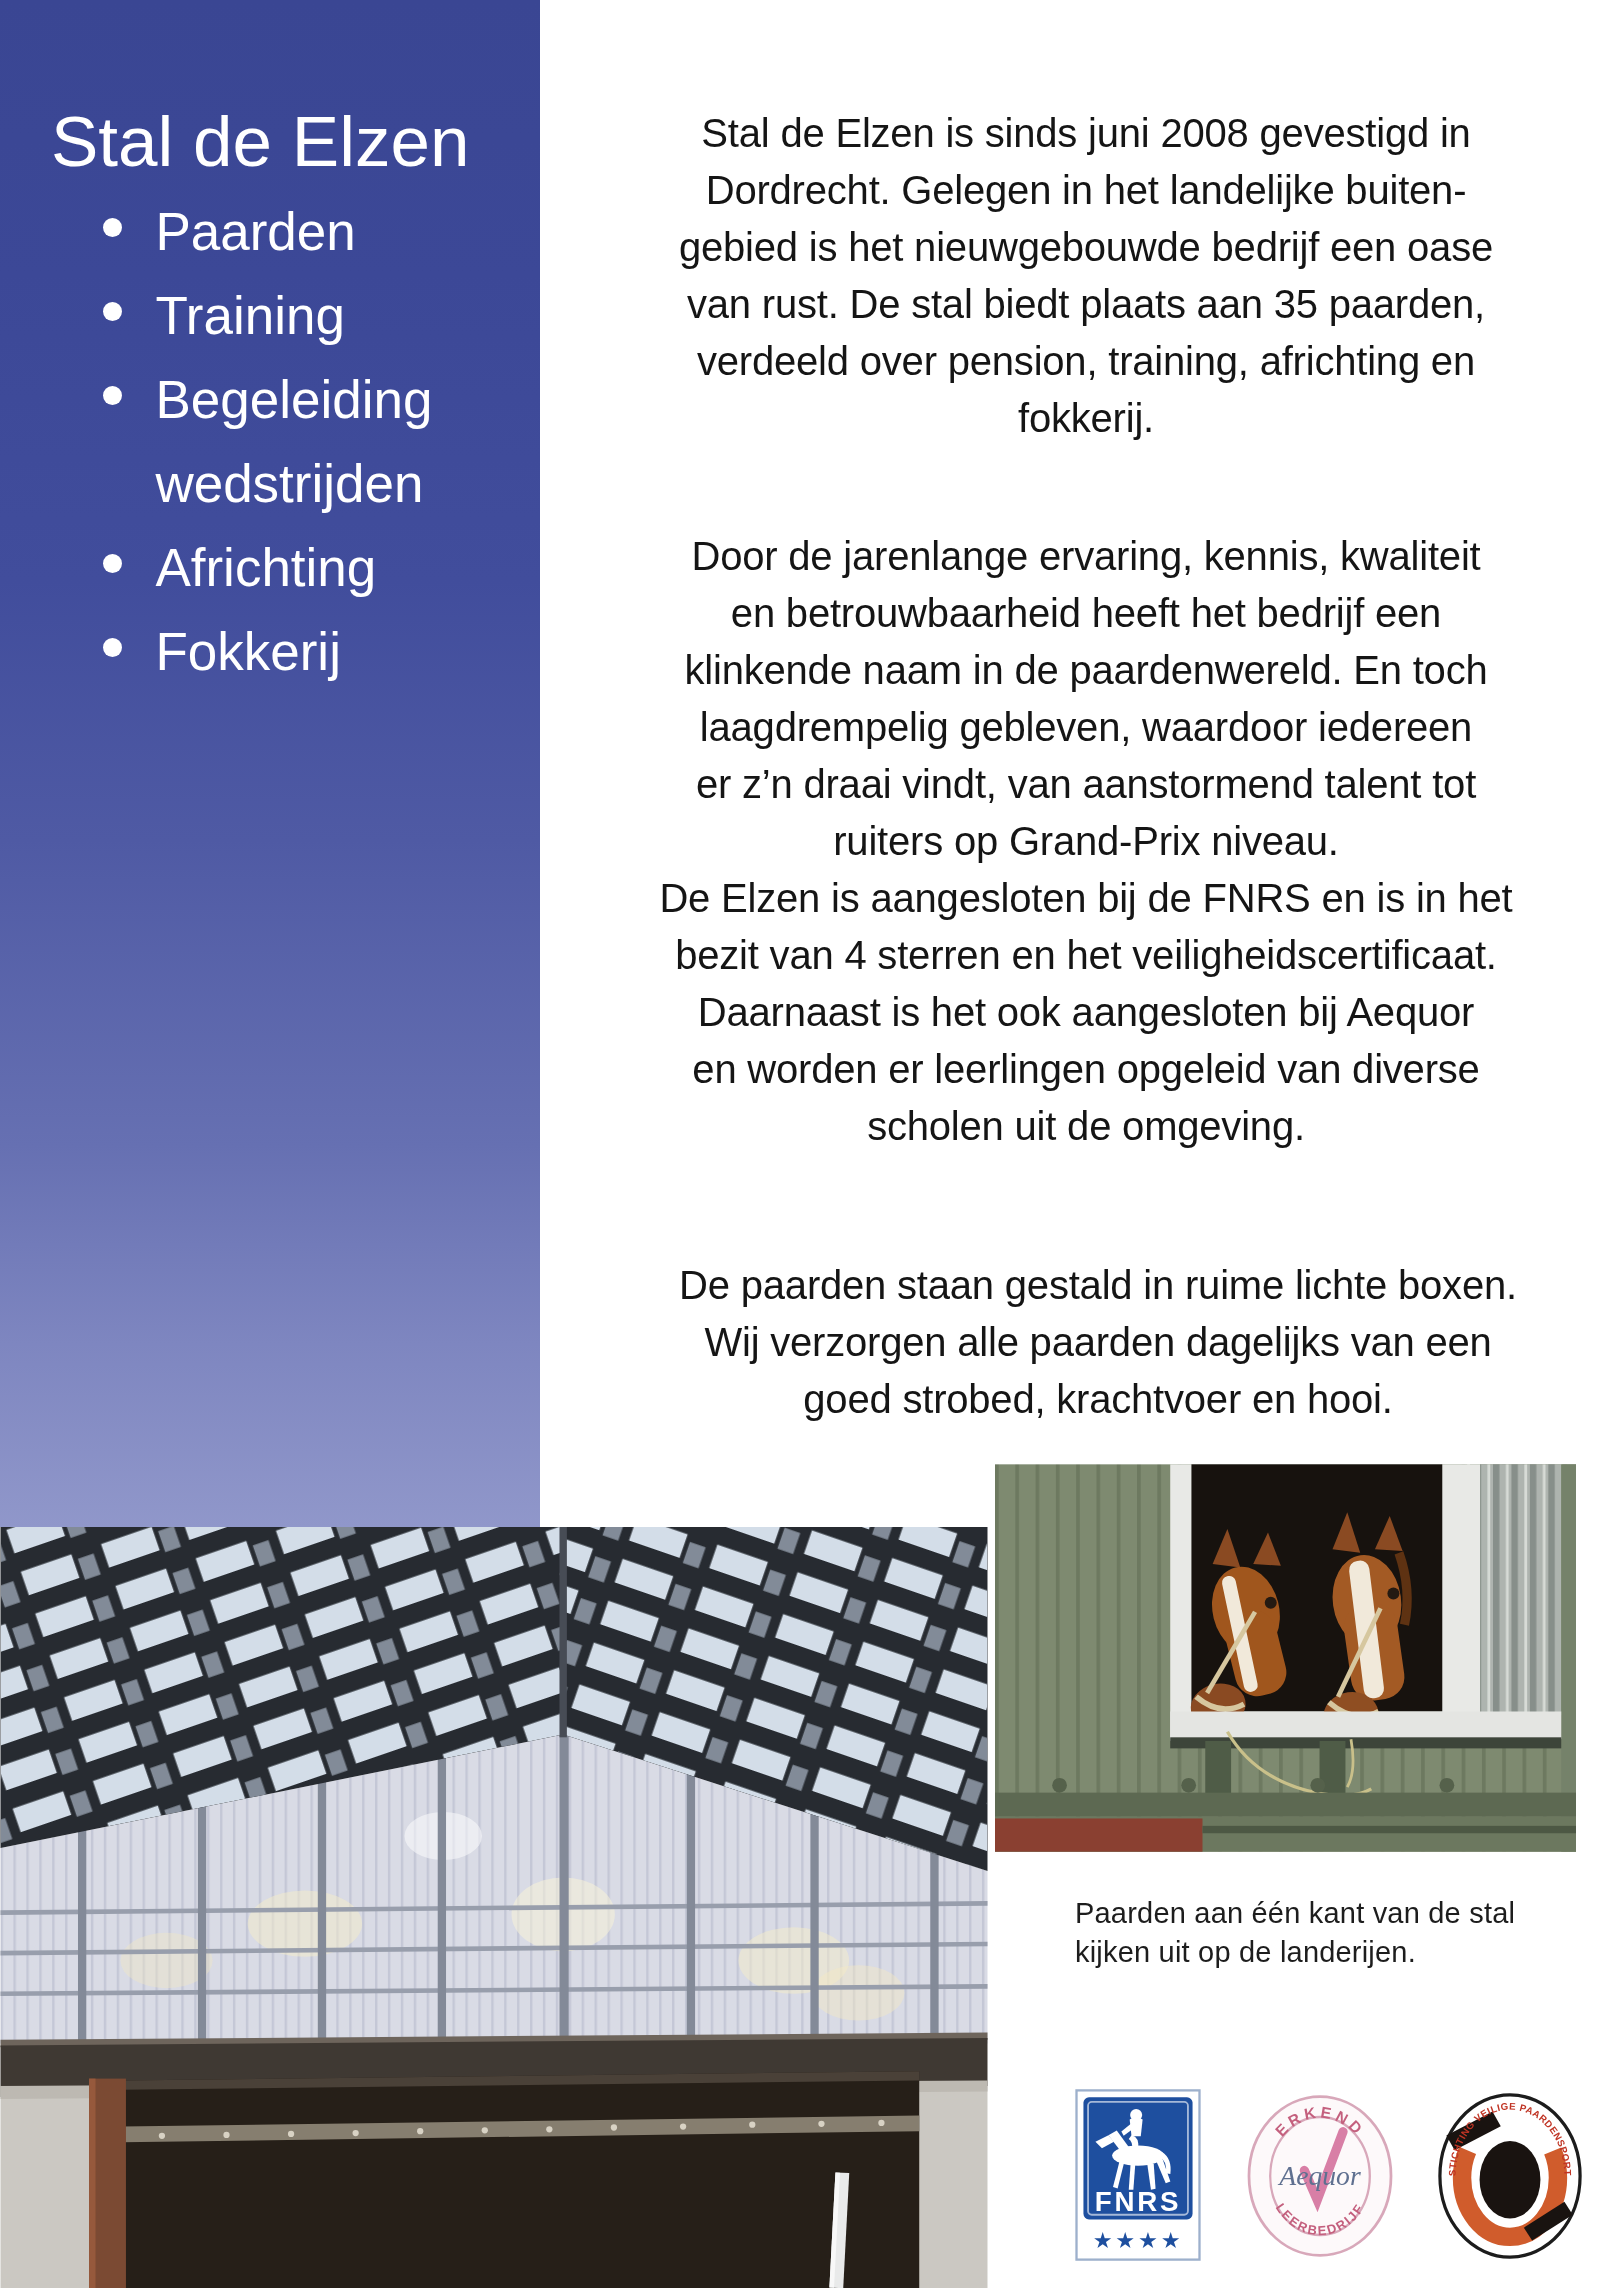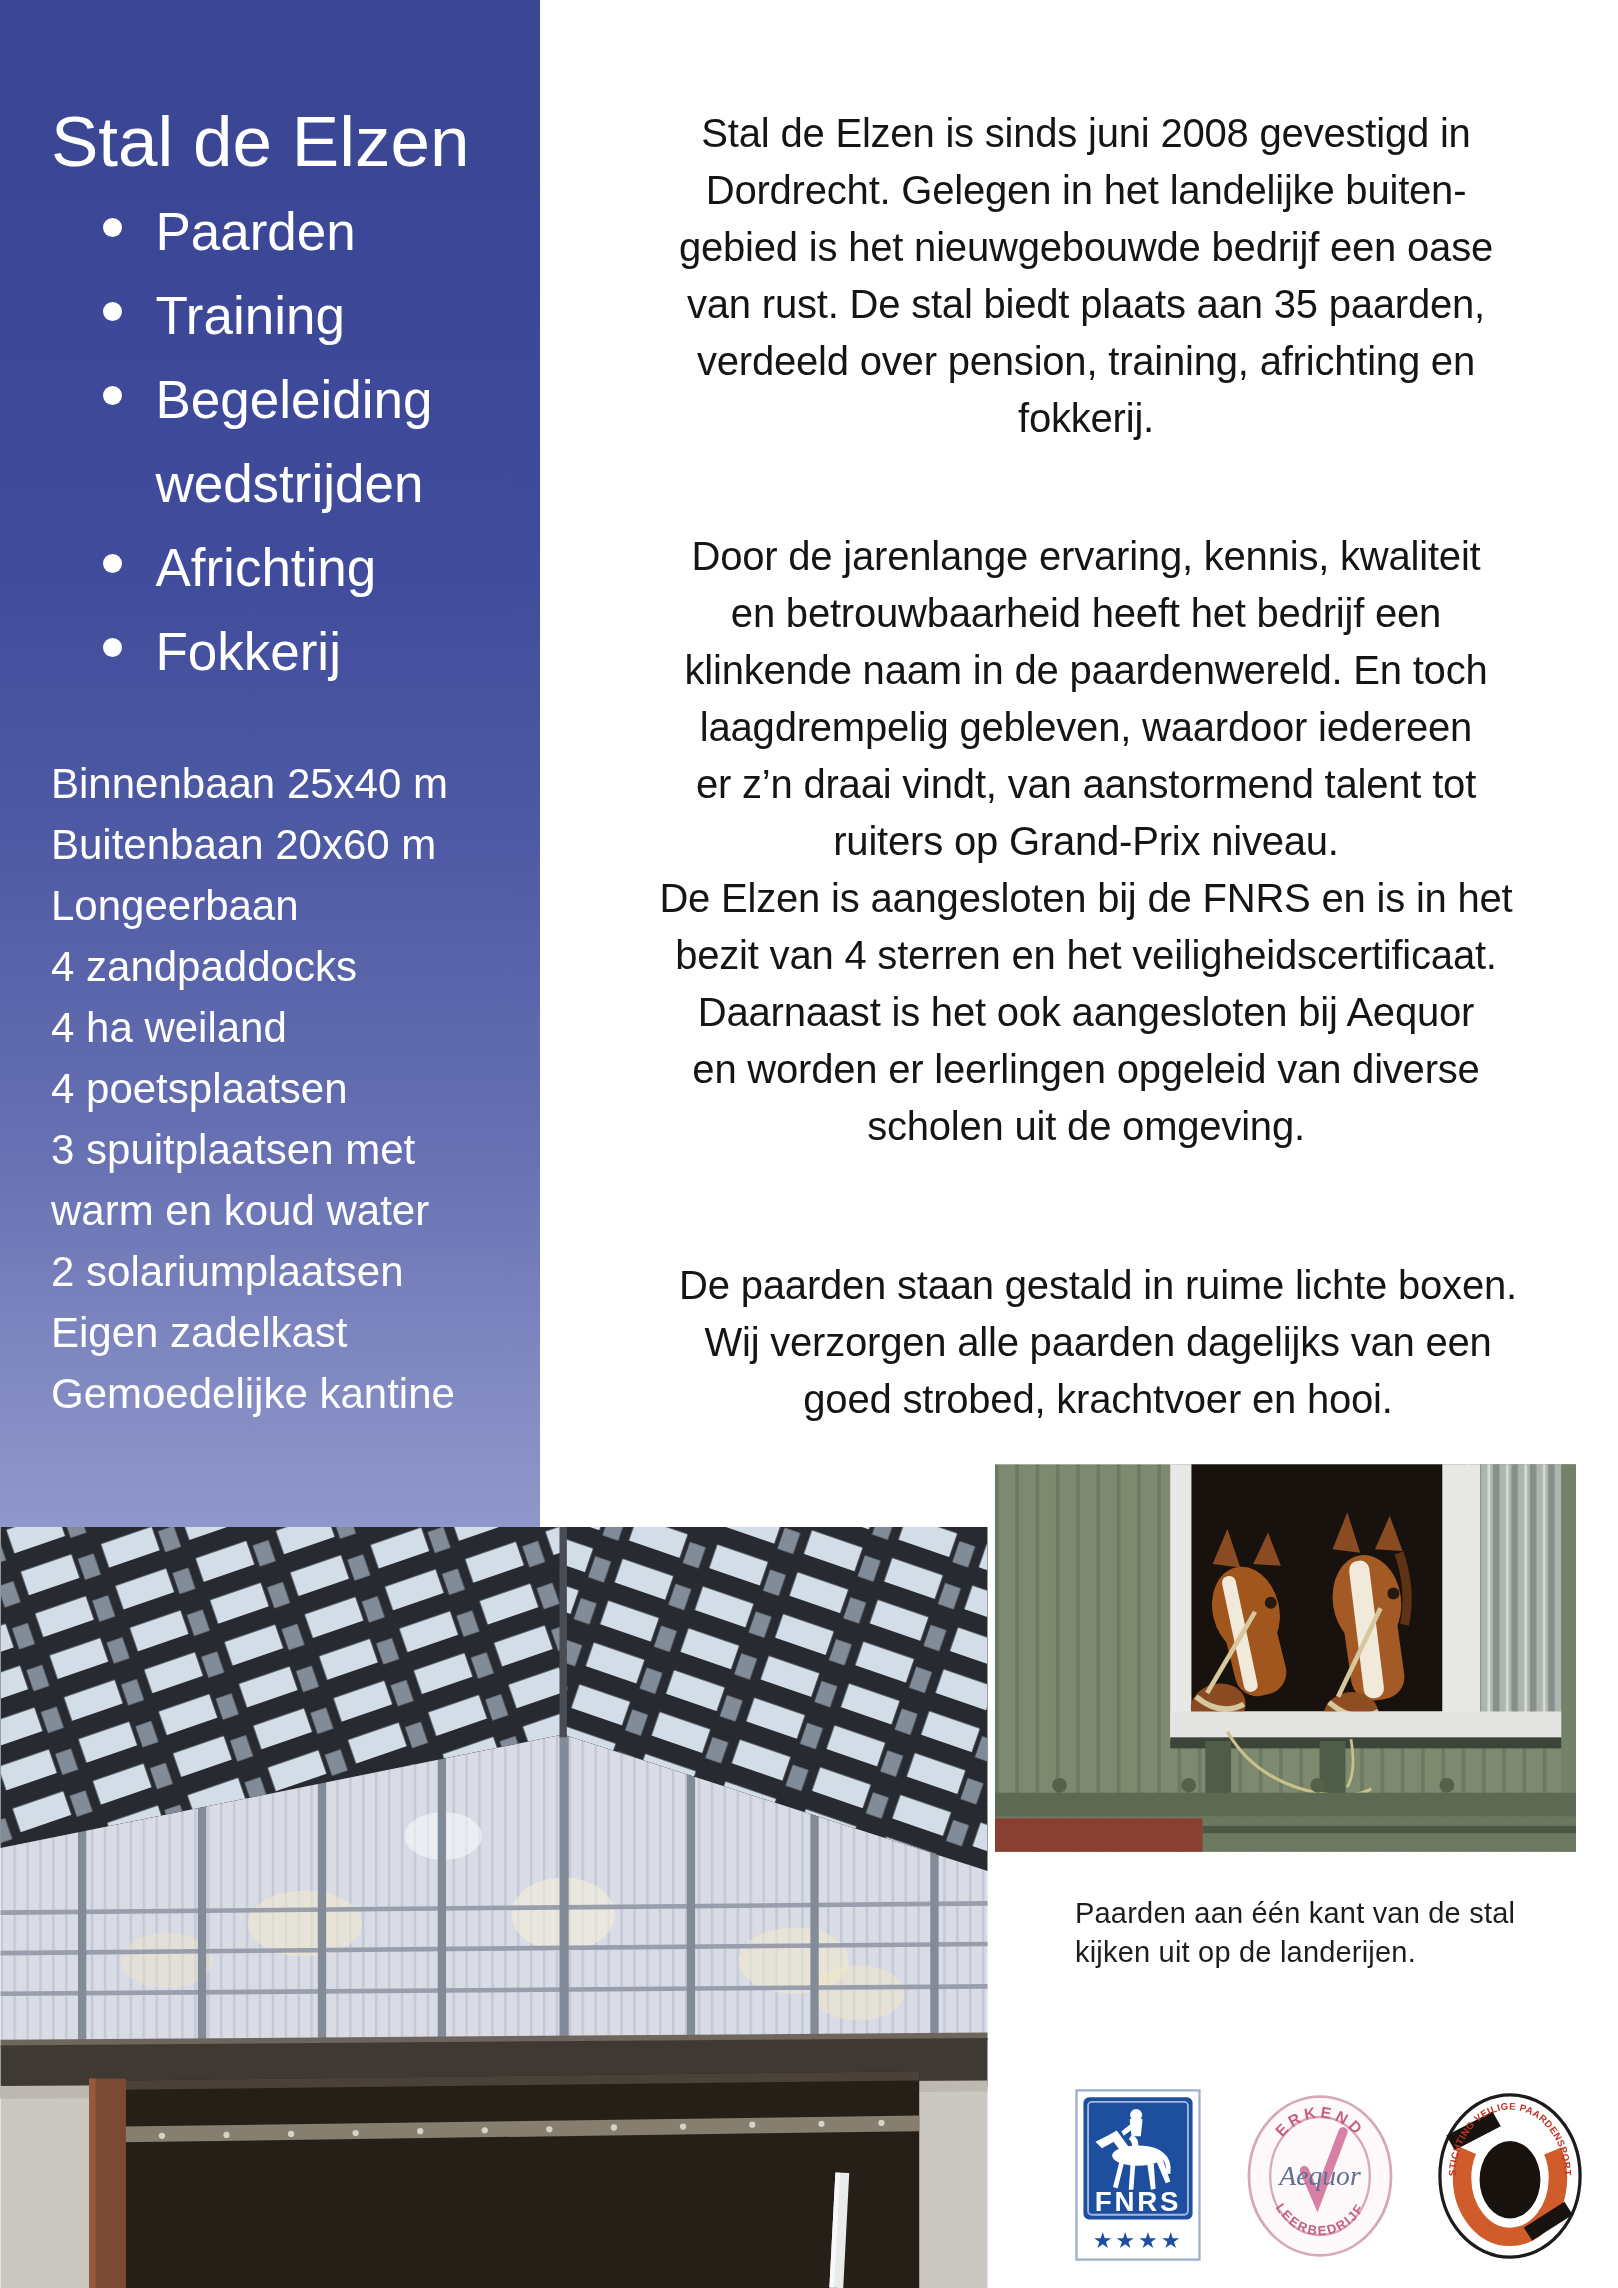--- a/index.html
+++ b/index.html
@@ -79,31 +79,20 @@
       <div class="bullet-item">
         <span class="bullet-dot"></span>
         <span class="bullet-text">Africhting</span>
       </div>
       <div class="bullet-item">
         <span class="bullet-dot"></span>
         <span class="bullet-text">Fokkerij</span>
       </div>
     </div>
 
-    <div id="facilities">Binnenbaan 25x40 m
-Buitenbaan 20x60 m
-Longeerbaan
-4 zandpaddocks
-4 ha weiland
-4 poetsplaatsen
-3 spuitplaatsen met
-warm en koud water
-2 solariumplaatsen
-Eigen zadelkast
-Gemoedelijke kantine</div>
   </div>
 
   <div class="para" id="para-1">Stal de Elzen is sinds juni 2008 gevestigd in
 Dordrecht. Gelegen in het landelijke buiten-
 gebied is het nieuwgebouwde bedrijf een oase
 van rust. De stal biedt plaats aan 35 paarden,
 verdeeld over pension, training, africhting en
 fokkerij.</div>
   <div class="para" id="para-2">Door de jarenlange ervaring, kennis, kwaliteit
 en betrouwbaarheid heeft het bedrijf een

